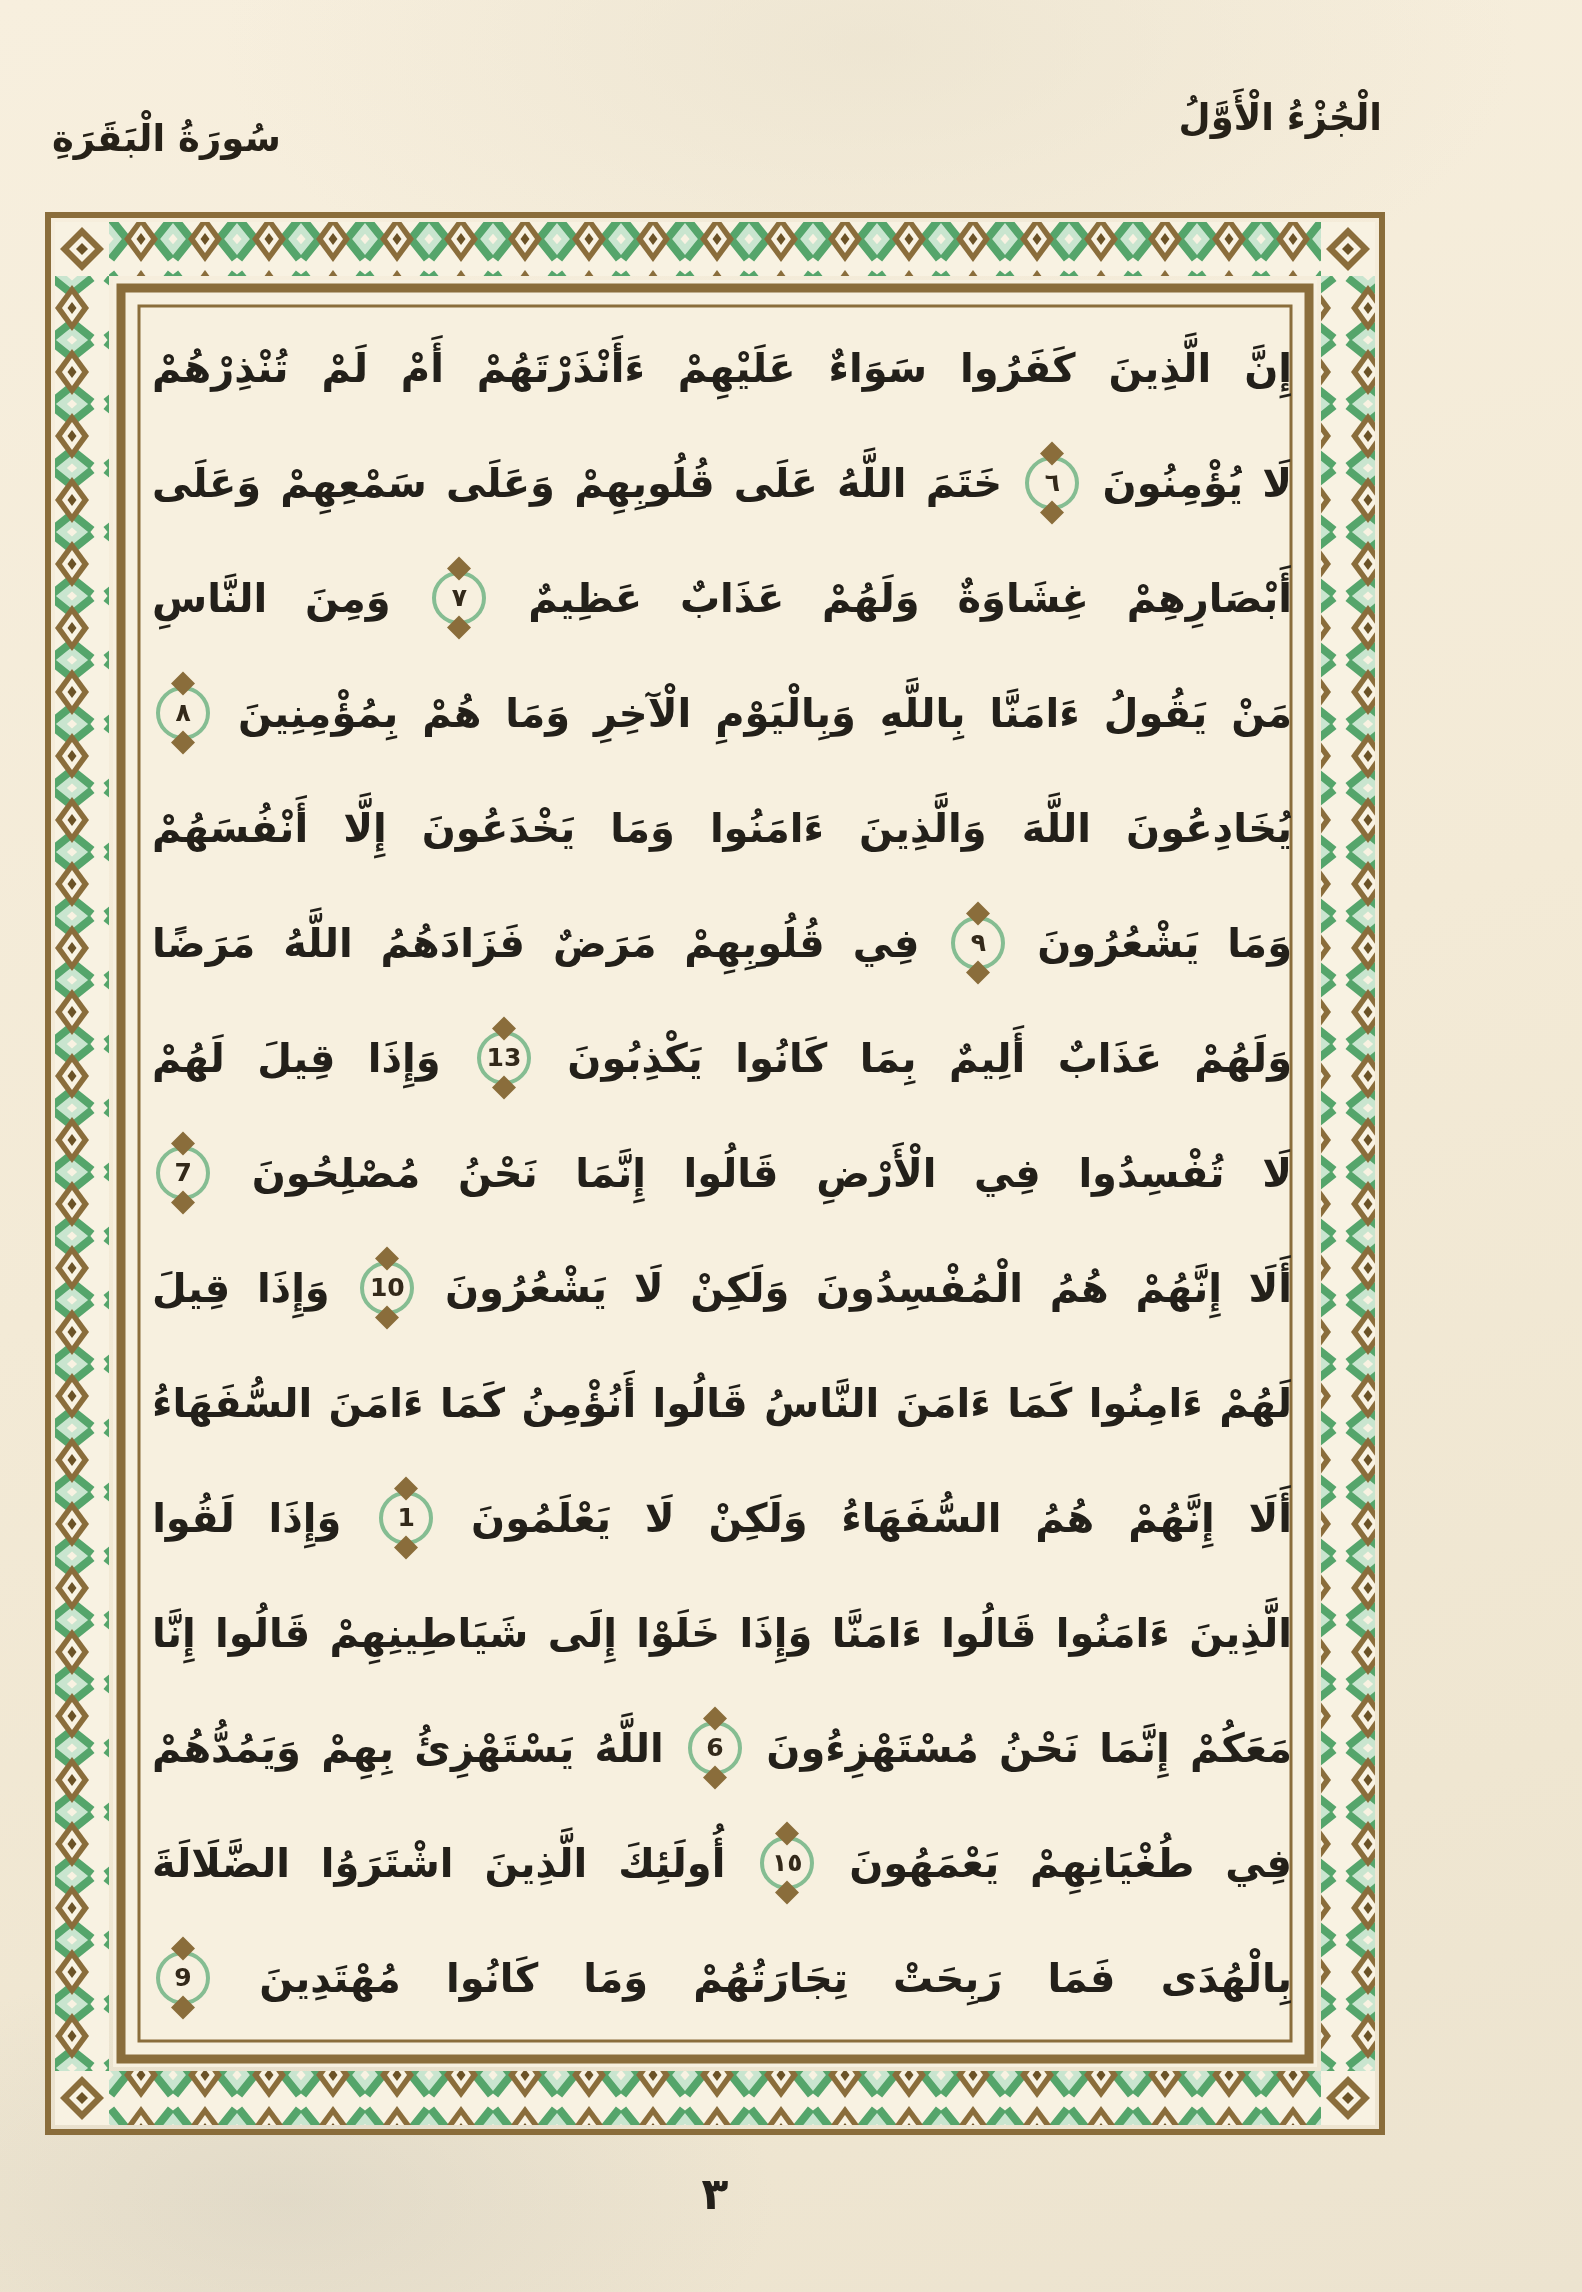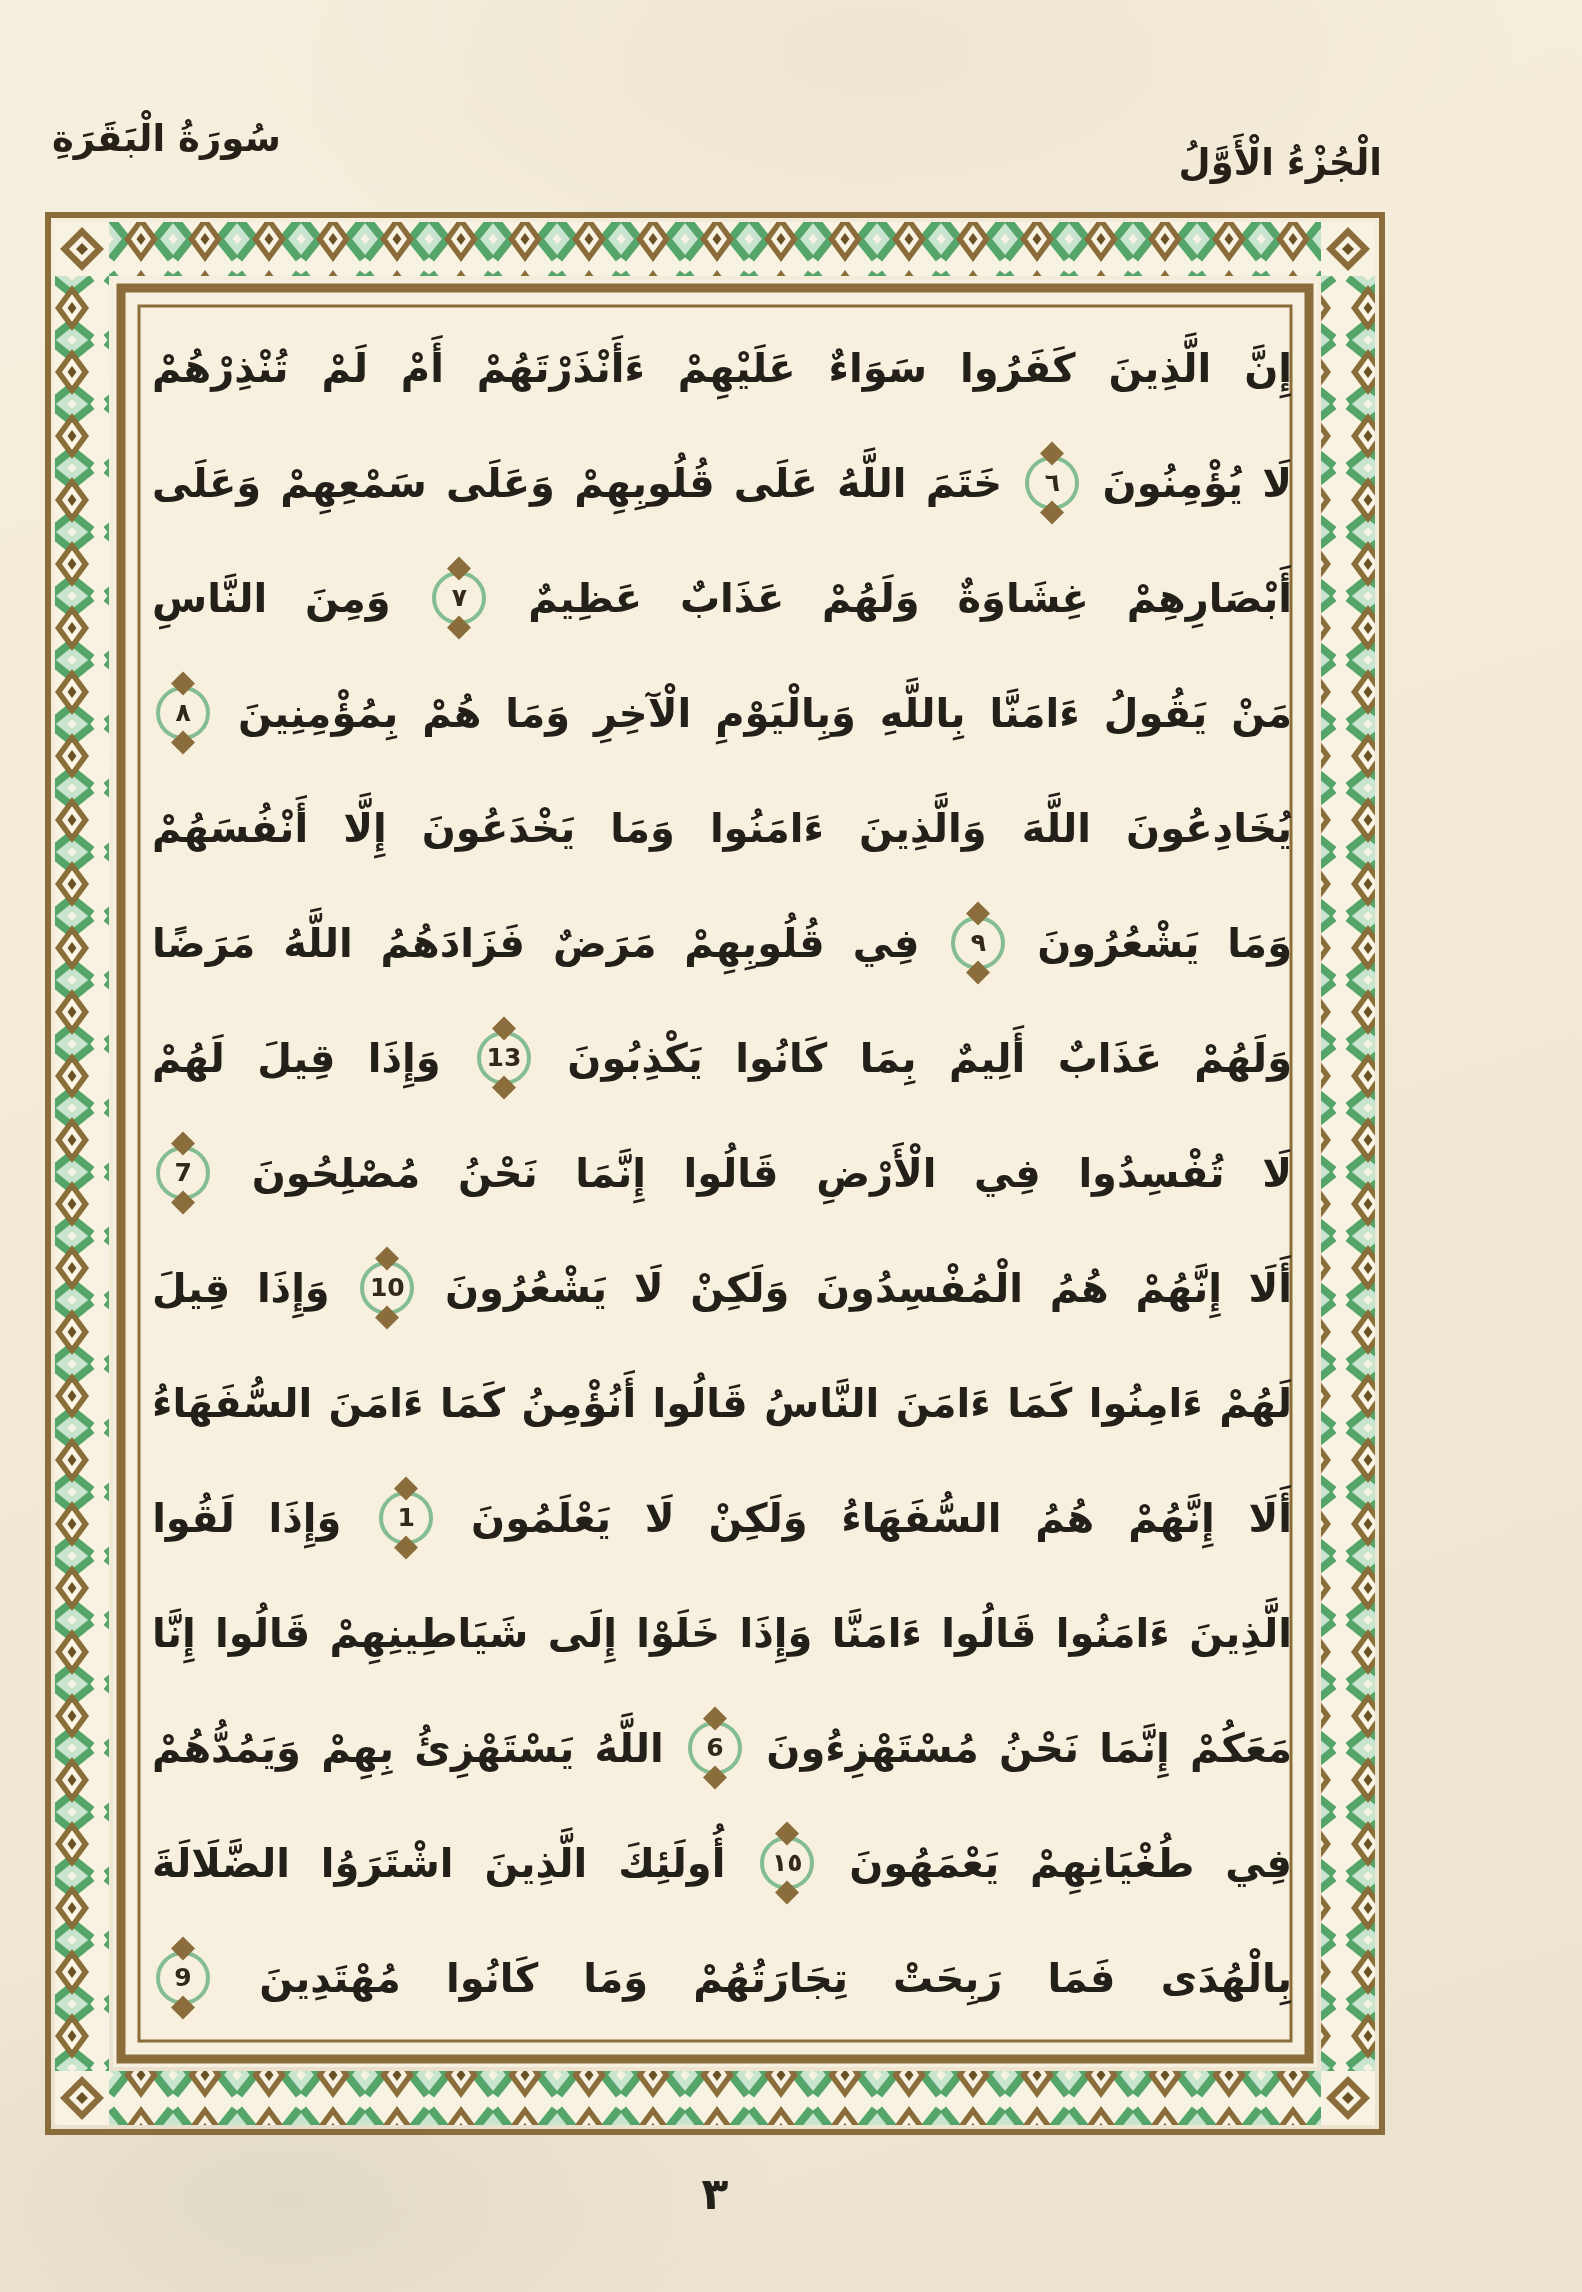--- a/index.html
+++ b/index.html
@@ -14,21 +14,21 @@
       radial-gradient(ellipse 900px 420px at 55% 2%, rgba(231,223,202,0.55), transparent 72%),
       linear-gradient(163deg,#f7efde 0%,#f3ead6 48%,#efe6d1 80%,#ece3cf 100%);
   }
   .hdr{
     position:absolute;
     font-weight:bold;
     color:#262118;
     white-space:nowrap;
   }
   .hdr-surah{left:52px;top:69px;font-size:37px;margin-top:48px;}
-  .hdr-juz{right:200px;top:96px;font-size:37px;margin-top:45px;}
+  .hdr-juz{right:200px;top:96px;font-size:37px;}
   .frame{position:absolute;left:45px;top:212px;}
   .text-area{
     position:absolute;
     left:152px;top:310px;width:1140px;height:1725px;
     direction:rtl;
   }
   .qline{
     height:115px;
     display:flex;
     flex-direction:row;

